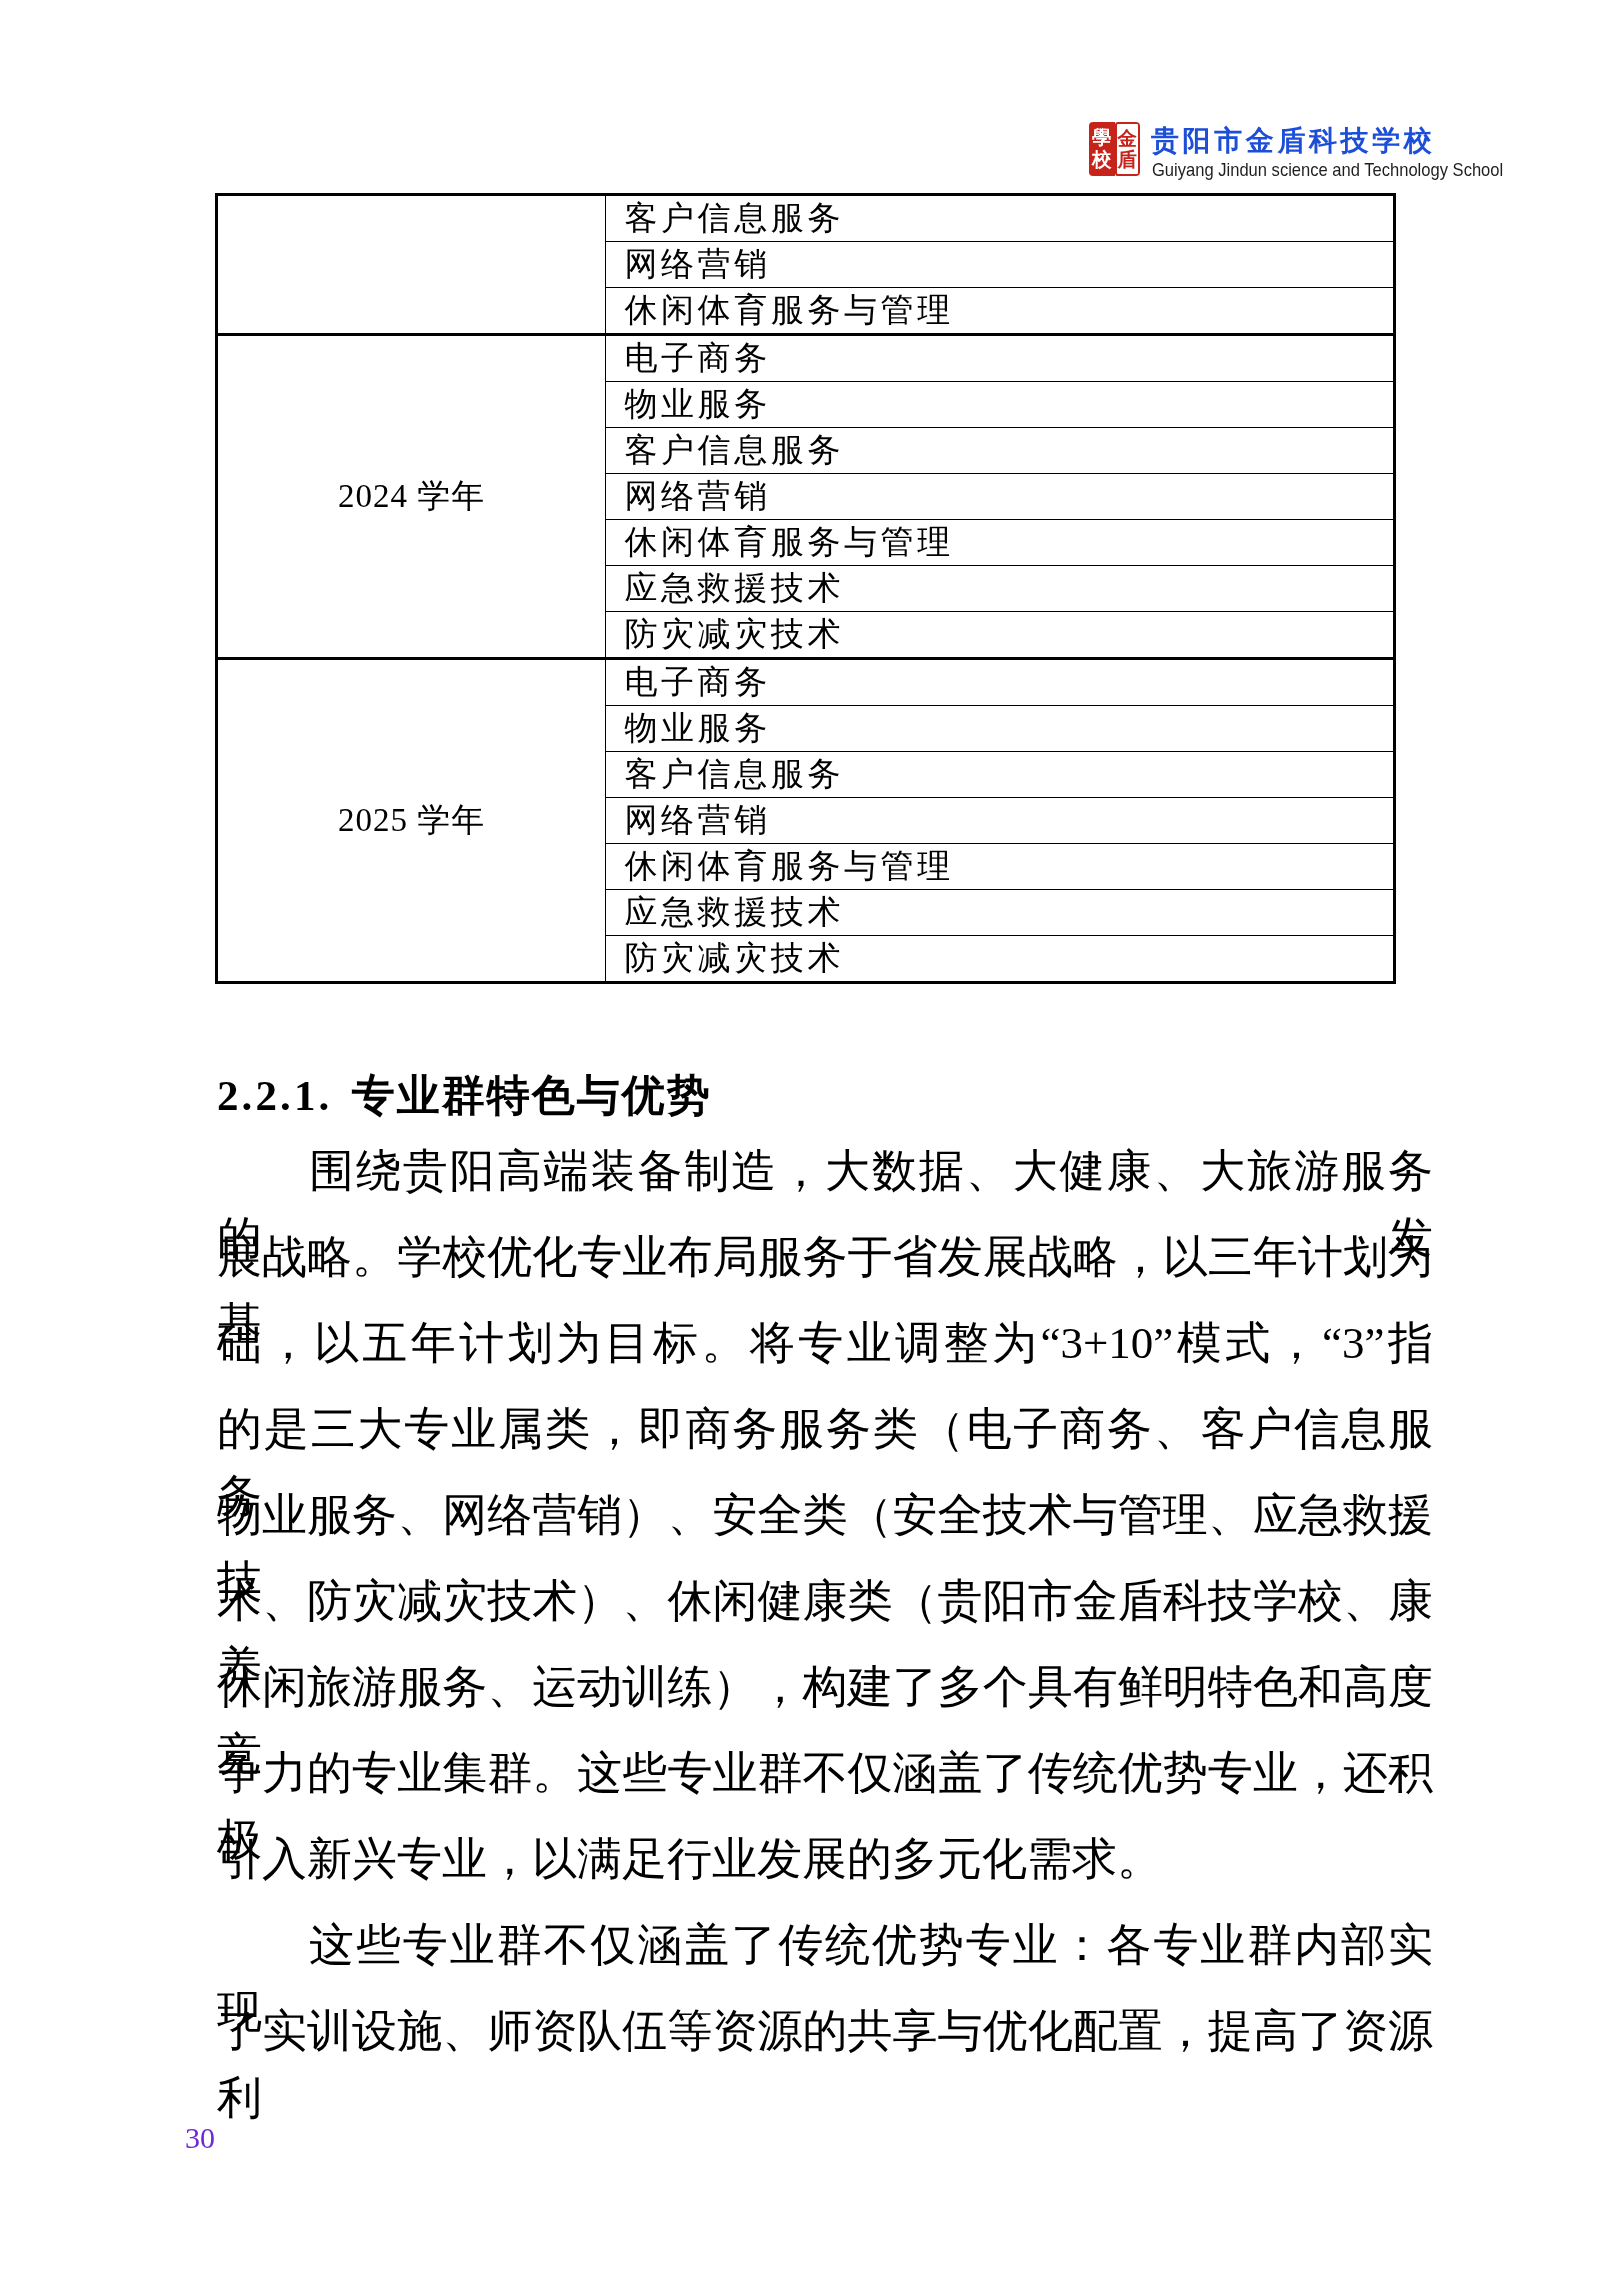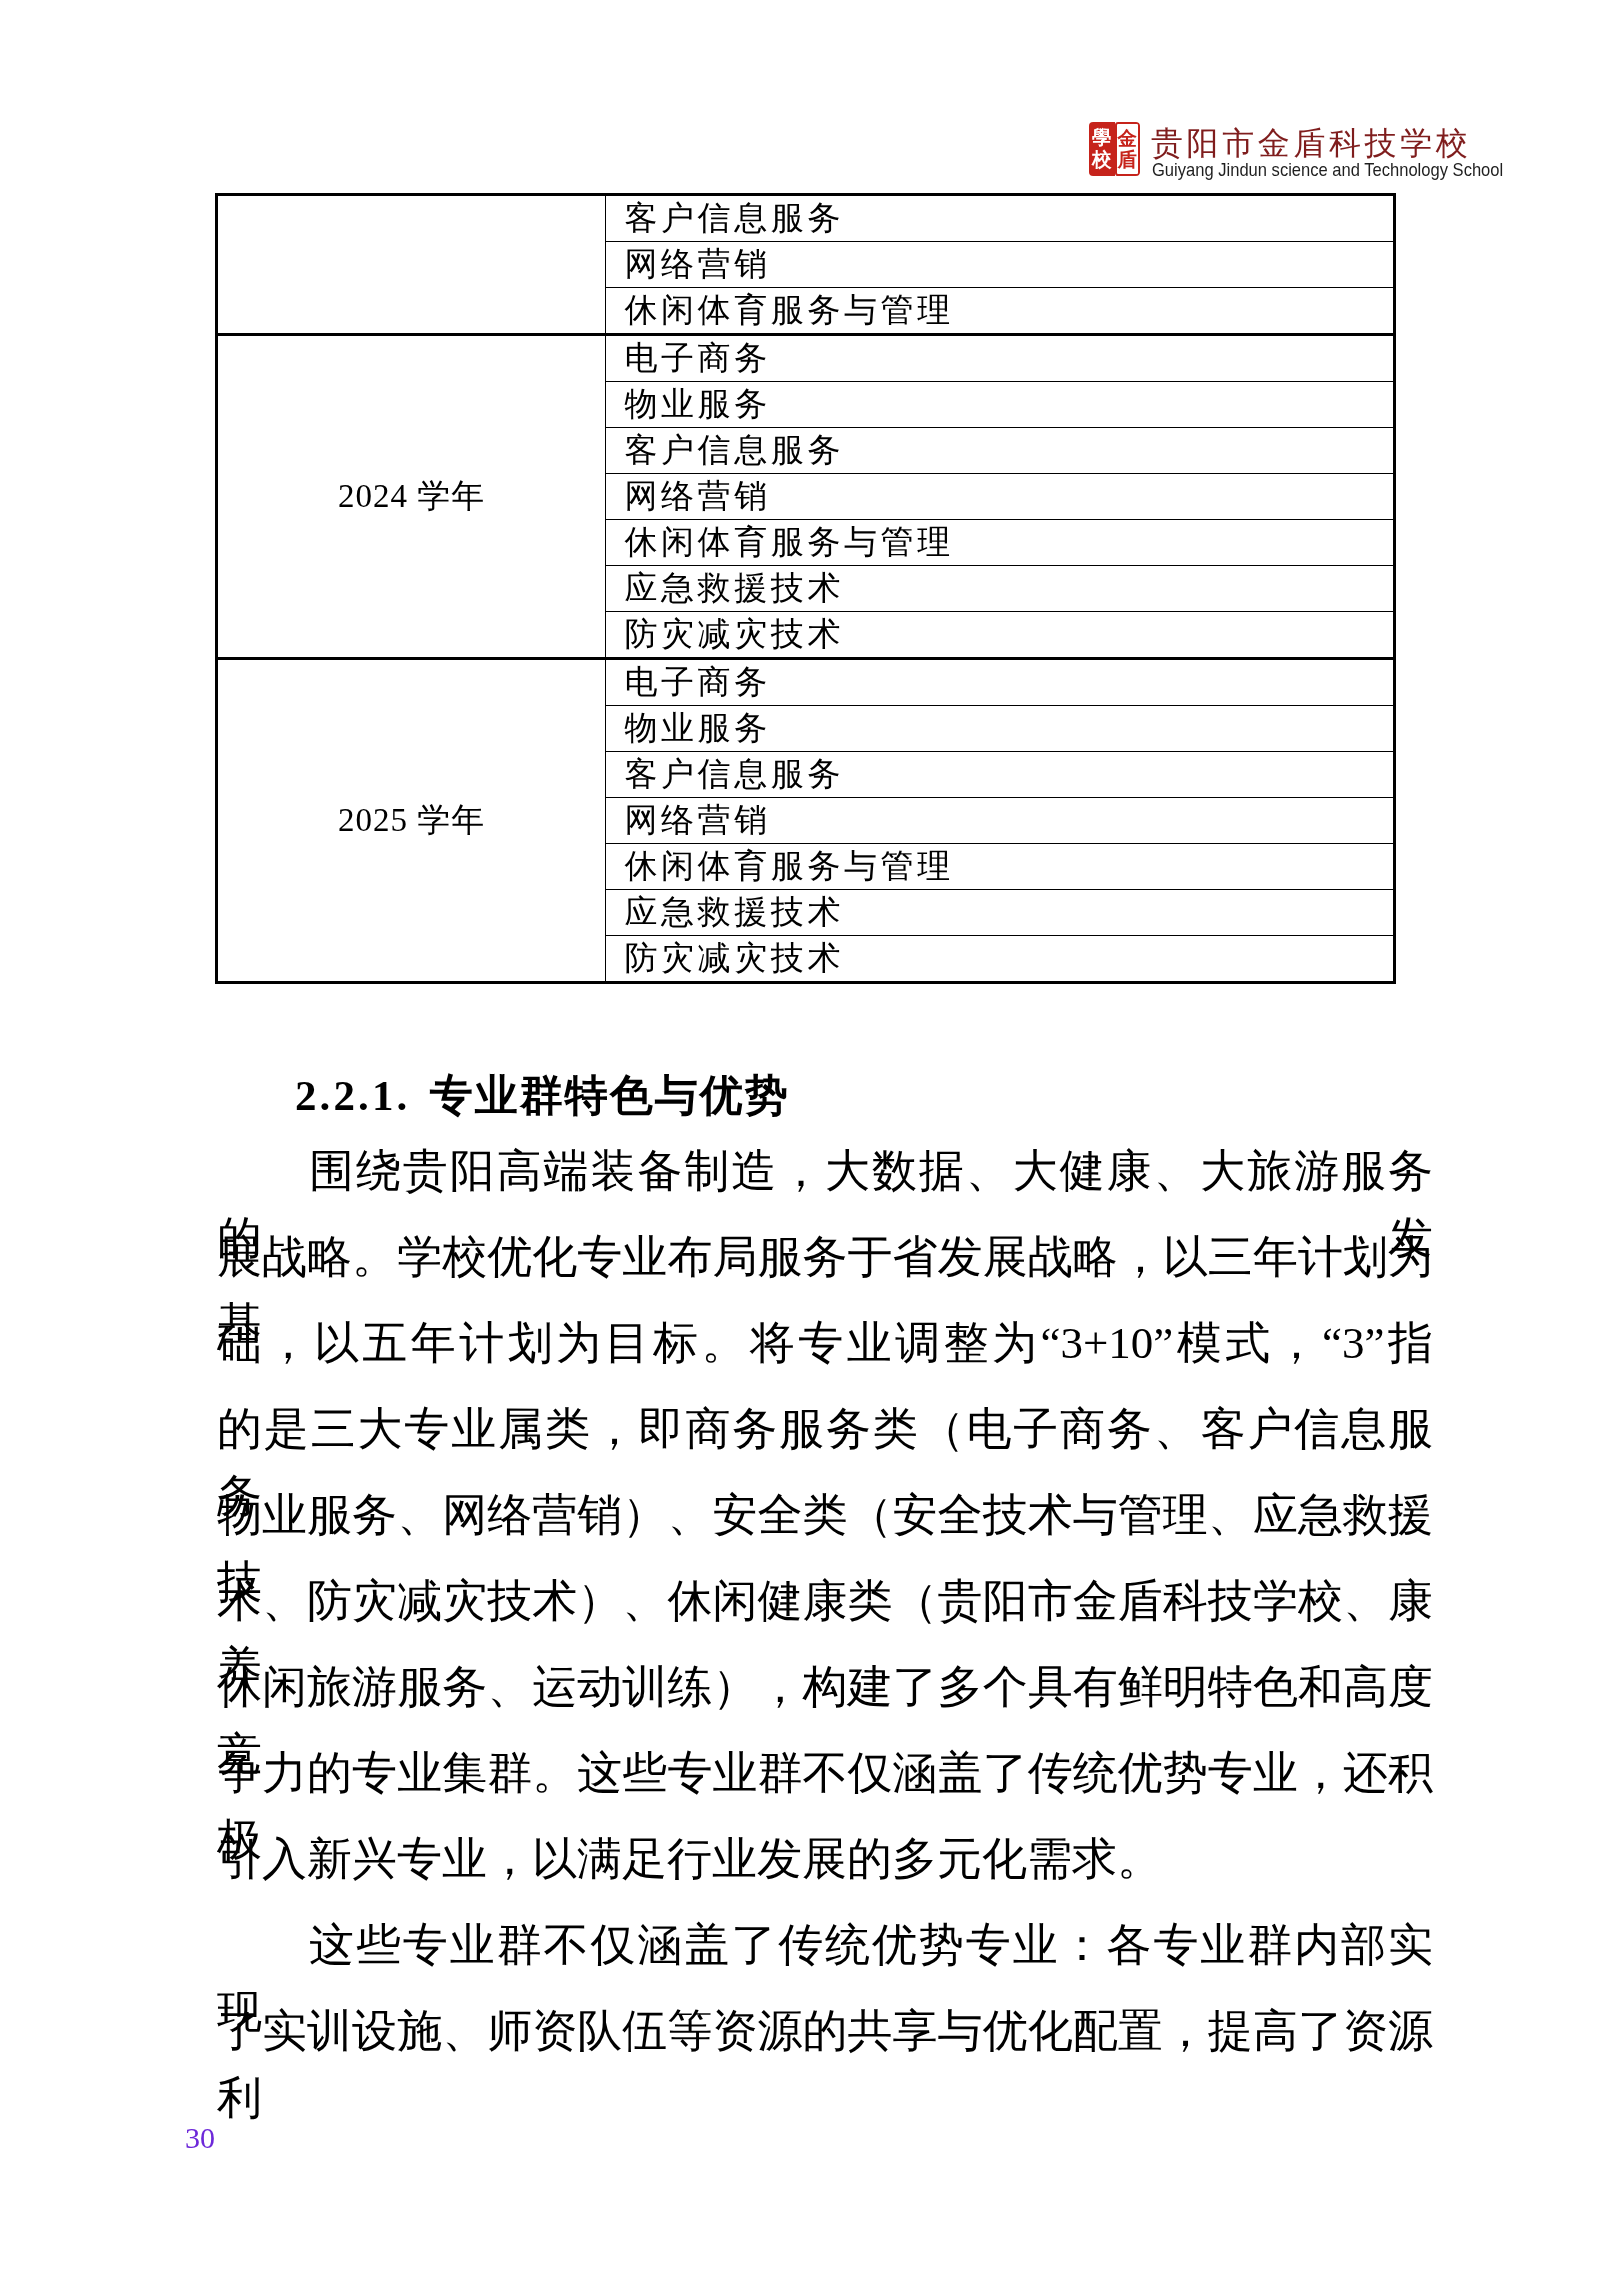--- a/index.html
+++ b/index.html
@@ -24,21 +24,21 @@
     font-size: 19.4px; line-height: 22.5px; font-weight: 700;
   }
   .seal-right {
     width: 50%; height: 100%; background: #fff; color: #c6231b;
     border: 2.6px solid #c6231b; border-radius: 3.1px;
     display: flex; flex-direction: column; align-items: center; justify-content: center;
     font-size: 19.4px; line-height: 21.5px; font-weight: 700;
   }
   .school-zh {
     position: absolute; left: 62px; top: 1px;
-    font-size: 32px; letter-spacing: 3.6px; color: #7f1d1d; white-space: nowrap;
+    font-size: 28px; letter-spacing: 3.6px; color: #1d4ed8; white-space: nowrap; font-weight: bold;
   }
   .school-en {
     position: absolute; left: 63px; top: 38px;
     font-family: "Liberation Sans", "DejaVu Sans", sans-serif;
     font-size: 18.4px; color: #1f1f1f; white-space: nowrap;
     transform: scaleX(0.90); transform-origin: left center; letter-spacing: 0px;
   }
 
   
   table.majors {
@@ -52,21 +52,20 @@
   table.majors tr.g-start td { border-top: 3.1px solid #000; }
   td.year-cell { text-align: center; letter-spacing: 1px; }
   td.major-cell { height: 44px; padding-left: 18.4px; letter-spacing: 3.6px; white-space: nowrap; }
 
   
   .section-heading {
     position: absolute; left: 217px; top: 1067px; width: 1217px;
     font-size: 43px; font-weight: 700; line-height: 56px; white-space: nowrap;
   }
   .section-heading .h-num {
-    margin-left: 78px;
     font-family: "Liberation Serif", "DejaVu Serif", serif;
     letter-spacing: 3.1px;
   }
   .section-heading .h-title {
     margin-left: 19.4px;
     font-family: "Liberation Sans", "DejaVu Sans", sans-serif;
     letter-spacing: 2px;
     text-align: center;
   }
 

